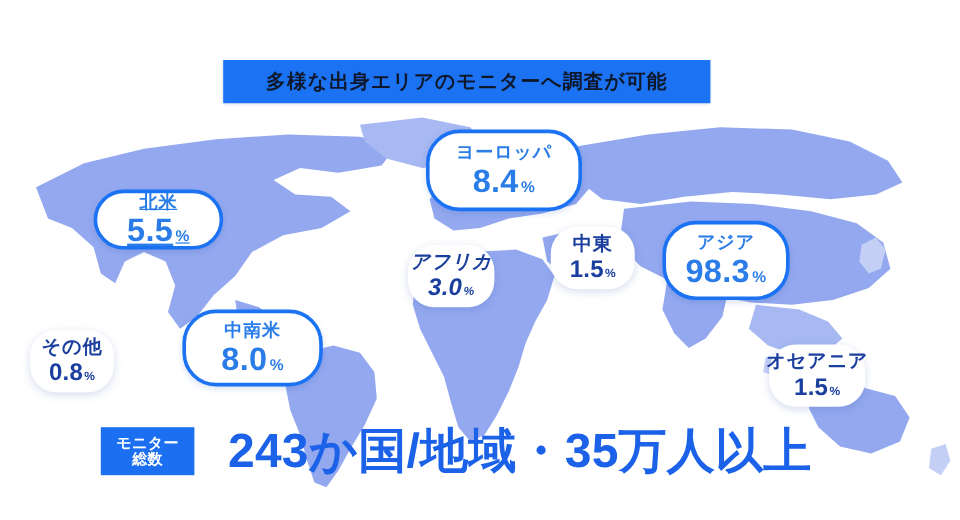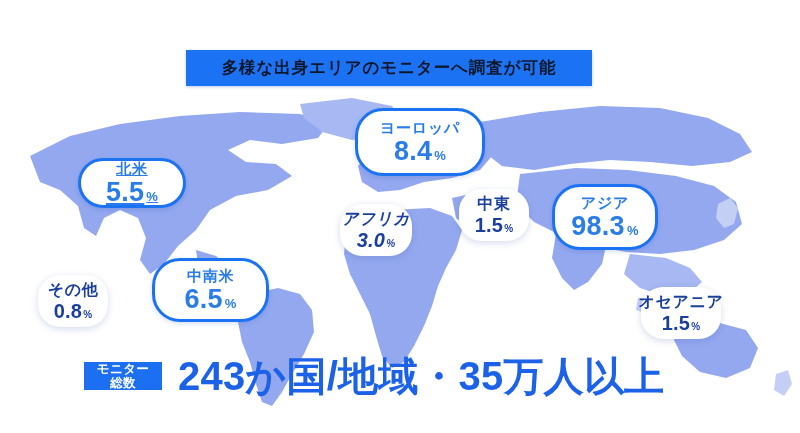--- a/index.html
+++ b/index.html
@@ -131,36 +131,36 @@
     position: absolute;
     left: 84px;
     top: 356px;
     display: flex;
     align-items: center;
   }
   #footer-badge {
     background: #1b6ff0;
     color: #ffffff;
     width: 78px;
-    height: 28px;
+    height: 40px;
     display: flex;
     flex-direction: column;
     align-items: center;
     justify-content: center;
     line-height: 1.15;
     box-sizing: border-box;
   }
   #footer-badge span {
     font-size: 12.5px;
     font-weight: 700;
     letter-spacing: .03em;
     white-space: nowrap;
   }
   #footer-headline {
-    margin-left: 16px;
+    margin-left: 28px;
     color: #1c62e8;
     font-size: 40px;
     font-weight: 700;
     letter-spacing: .005em;
     white-space: nowrap;
     line-height: 1;
   }
 </style>
 </head>
 <body>
@@ -222,21 +222,21 @@
     <span class="pill-label">アジア</span>
     <span class="pill-value">
       <span>98.3</span>
         <span class="pill-pct">%</span>
     </span>
   </div>
 
   <div class="pill major" style="left:152px; top:258px; width:117px; height:64px;">
     <span class="pill-label">中南米</span>
     <span class="pill-value">
-      <span>6.5</span>
+      <span>8.0</span>
         <span class="pill-pct">%</span>
     </span>
   </div>
 
   <div class="pill minor" style="left:459px; top:189px; width:70px; height:52px;">
     <span class="pill-label">中東</span>
     <span class="pill-value">
       <span>1.5</span>
         <span class="pill-pct">%</span>
     </span>
@@ -251,21 +251,21 @@
   </div>
 
   <div class="pill minor" style="left:641px; top:287px; width:80px; height:52px;align-items:center;">
     <span class="pill-label">オセアニア</span>
     <span class="pill-value">
       <span>1.5</span>
         <span class="pill-pct">%</span>
     </span>
   </div>
 
-  <div class="pill minor" style="left:38px; top:275px; width:70px; height:52px;text-align:right;">
+  <div class="pill minor" style="left:25px; top:275px; width:70px; height:52px;text-align:right;">
     <span class="pill-label">その他</span>
     <span class="pill-value">
       <span>0.8</span>
         <span class="pill-pct">%</span>
     </span>
   </div>
 
   <div id="footer-row">
     <div id="footer-badge">
       <span>モニター</span>

